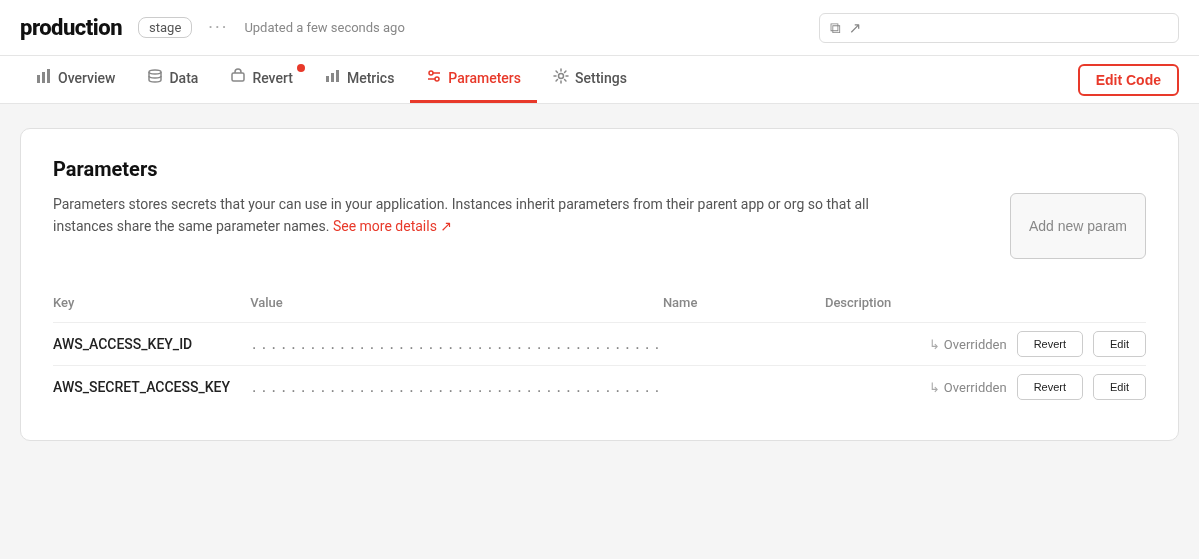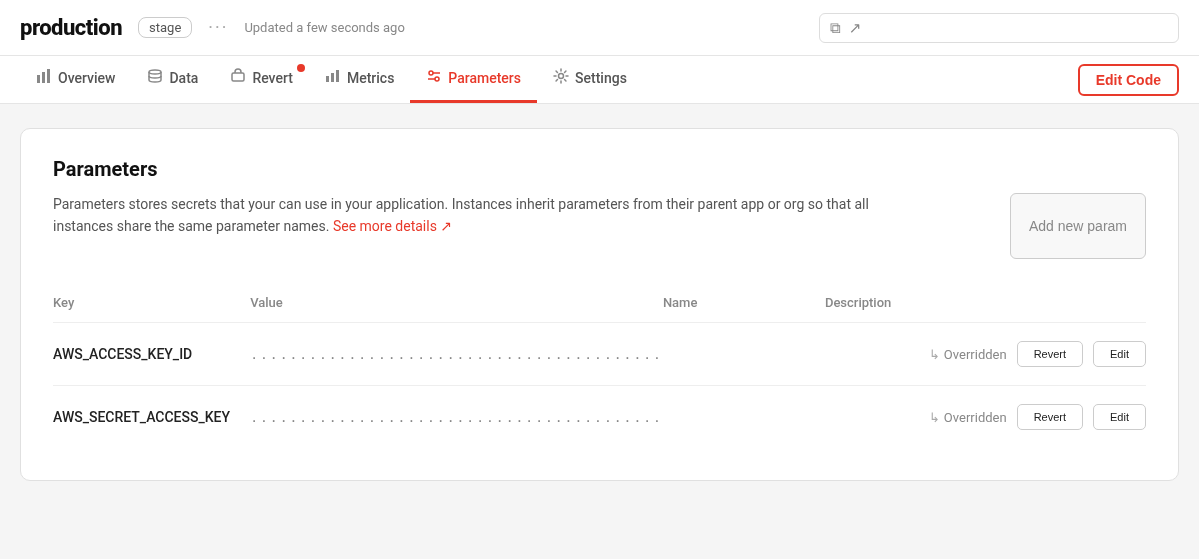--- a/index.html
+++ b/index.html
@@ -176,21 +176,21 @@
     }
     .params-table th {
       text-align: left;
       font-size: 13px;
       color: #888;
       font-weight: 500;
       padding: 8px 0 12px;
       border-bottom: 1px solid #eee;
     }
     .params-table td {
-      padding: 18px 0;
+      padding: 8px 0;
       font-size: 14px;
       vertical-align: middle;
       margin-top: 16px;
     }
     .params-table tr:not(:last-child) td {
       border-bottom: 1px solid #eee;
     }
     .col-key { width: 200px; font-weight: 500; color: #222; }
     .col-value { width: 240px; color: #555; }
     .col-name { width: 180px; color: #555; }

